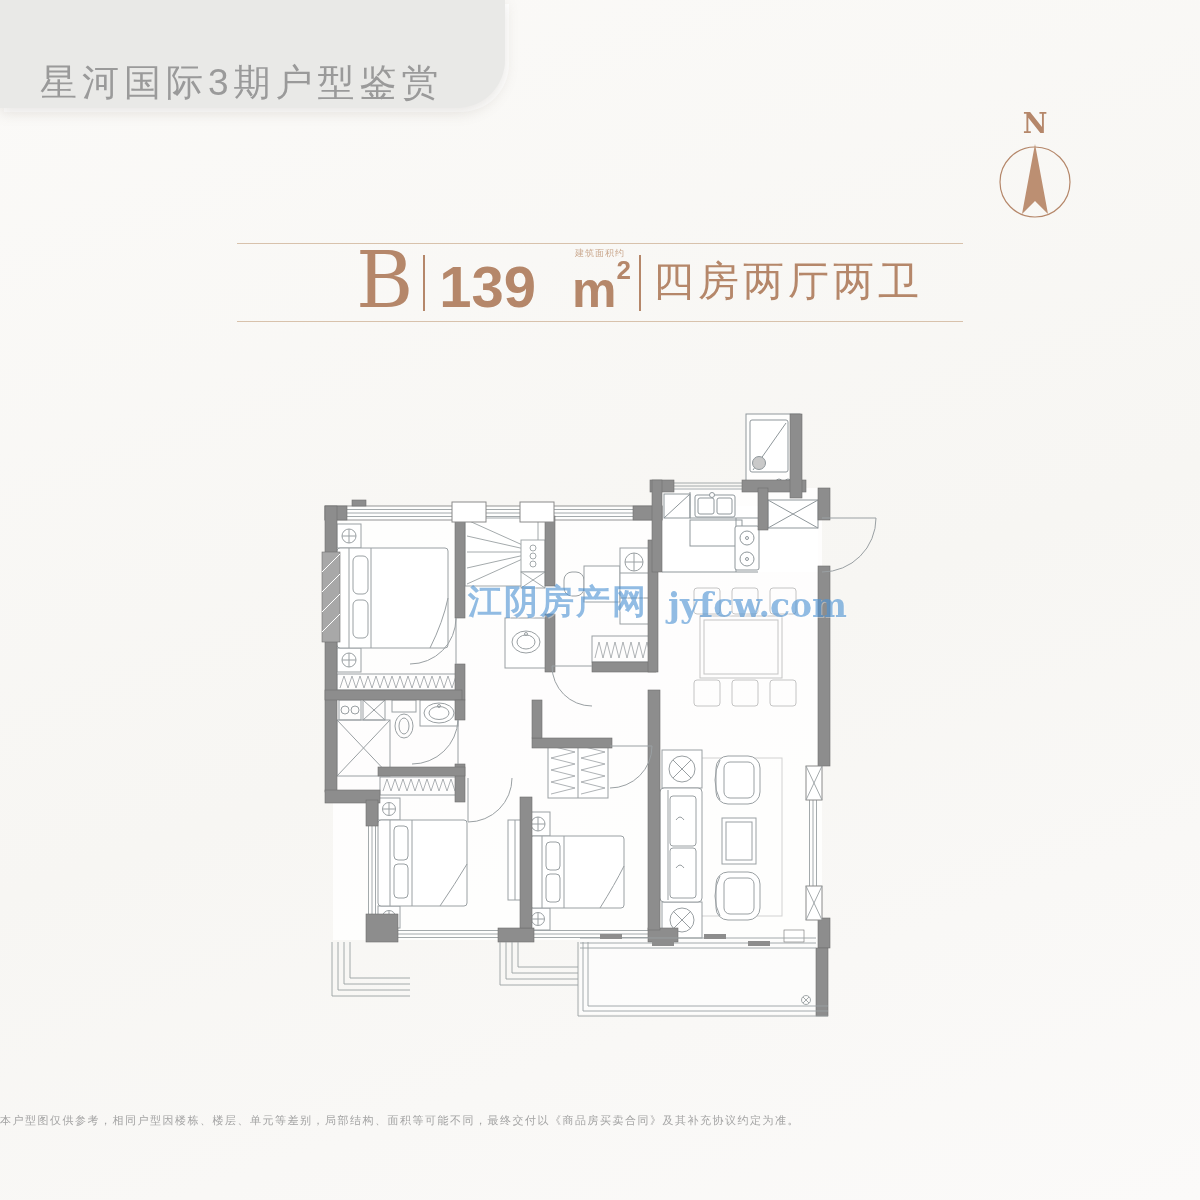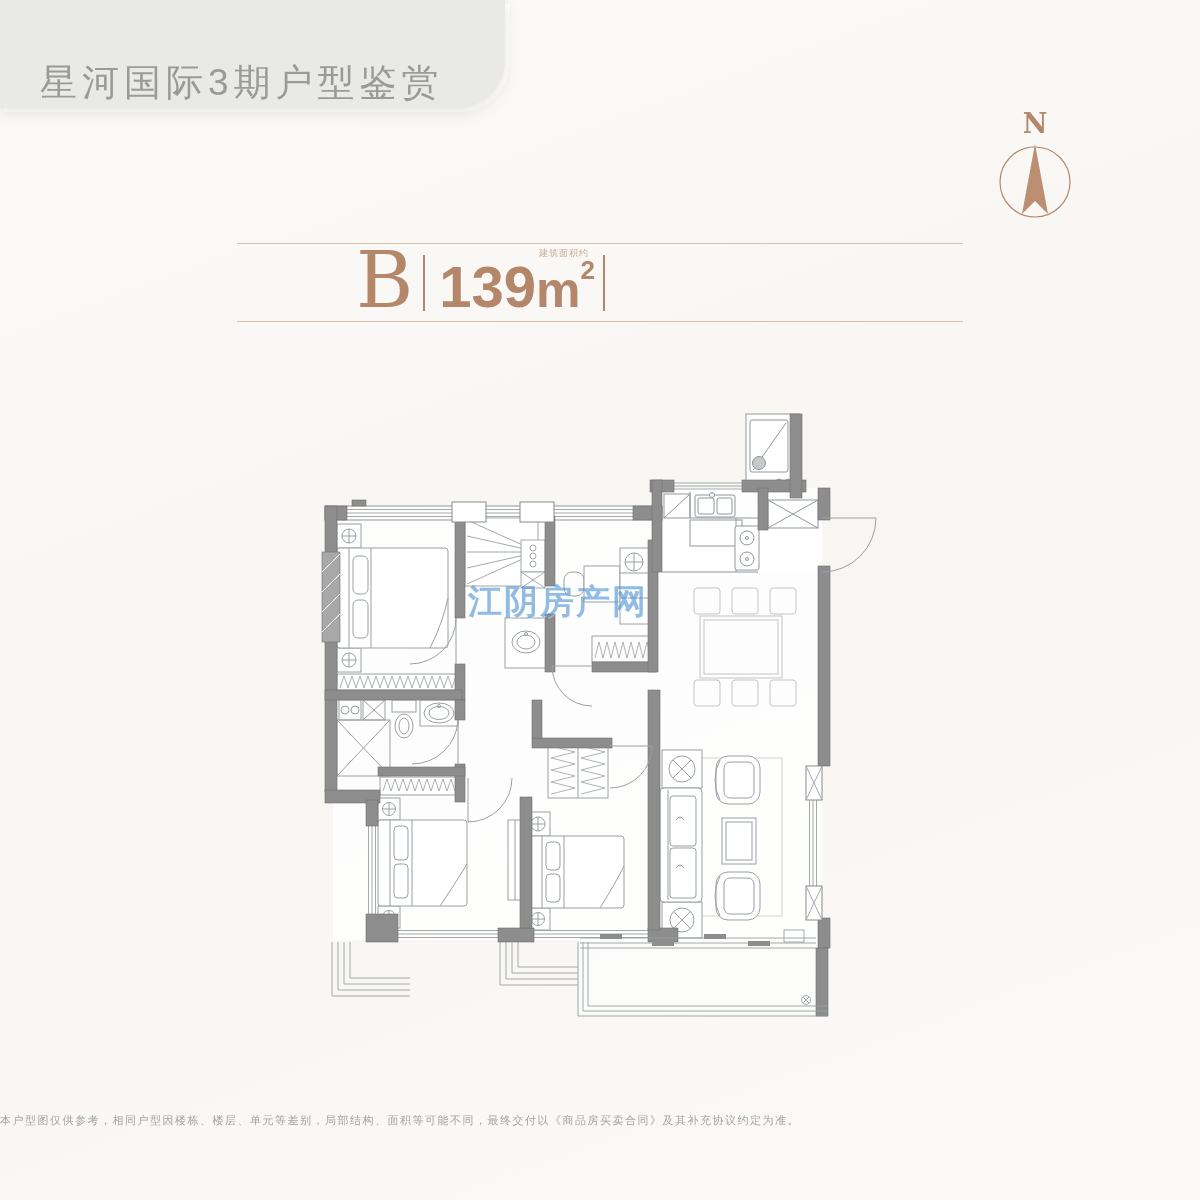--- a/index.html
+++ b/index.html
@@ -22,21 +22,21 @@
   .compass{position:absolute;left:995px;top:110px;width:80px;text-align:center;}
   .compass-n{font-family:"DejaVu Serif",serif;font-size:27px;color:var(--accent);font-weight:700;line-height:1;margin-bottom:3px;}
   .titleblock{
     position:absolute;left:237px;top:243px;width:726px;height:79px;box-sizing:border-box;
     border-top:1px solid var(--accent-light);border-bottom:1px solid var(--accent-light);
     display:flex;align-items:flex-end;padding:0 0 10px 119px;color:var(--accent);
   }
   .b-letter{font-family:"DejaVu Serif",serif;font-size:78px;line-height:.78;font-weight:400;}
   .tsep{width:2px;height:56px;background:var(--accent);align-self:flex-end;margin:0 14px 0 10px;}
   .tsep2{margin:0 12px 0 8px;}
-  .area{display:flex;align-items:flex-end;line-height:.82;}
+  .area{display:flex;align-items:flex-end;line-height:.82;gap:36px;}
   .area .num{font-size:58px;font-weight:700;}
   .unit-wrap{position:relative;padding-top:14px;display:inline-block;}
   .unit-wrap .note{position:absolute;top:-6px;left:3px;font-size:9px;letter-spacing:1px;color:#c9a68b;font-weight:400;white-space:nowrap;}
   .unit-wrap .unit{font-size:50px;font-weight:700;}
   .unit-wrap sup{font-size:26px;font-weight:700;vertical-align:28px;line-height:0;}
   .layout-label{font-size:41px;letter-spacing:4px;font-weight:500;padding-bottom:2px;}
   .plan-svg{position:absolute;left:0;top:0;}
   .watermark{
     position:absolute;left:468px;top:579px;display:flex;gap:20px;align-items:flex-end;
     color:var(--watermark);opacity:.62;font-weight:700;white-space:nowrap;
@@ -65,20 +65,21 @@
 </div>
 
 <div class="titleblock">
   <div class="b-letter">B</div>
   <div class="tsep"></div>
   <div class="area">
     <span class="num">139</span>
       <span class="unit-wrap"><span class="note">建筑面积约</span><span class="unit"><span>m</span><sup>2</sup></span></span>
   </div>
   <div class="tsep tsep2"></div>
+  <div class="layout-label">四房两厅两卫</div>
 </div>
 
 <svg class="plan-svg" width="1200" height="1200" viewBox="0 0 1200 1200">
 
   <g>
     <rect x="333" y="506" width="489" height="434" fill="#ffffff" opacity="0.8"></rect>
     <rect x="652" y="488" width="166" height="84" fill="#ffffff" opacity="0.8"></rect>
     <rect x="746" y="414" width="54" height="74" fill="#ffffff" opacity="0.8"></rect>
     <rect x="580" y="940" width="238" height="74" fill="#ffffff" opacity="0.55"></rect>
   </g>
@@ -320,15 +321,16 @@
     <rect x="748" y="941" width="22" height="5" fill="#8d8d8d" stroke="none"></rect>
     <circle cx="806" cy="1000" r="4.5"></circle>
     <path d="M803,997 L809,1003 M809,997 L803,1003"></path>
     <path d="M332,942 V996 H410 M338,942 V990 H410 M344,942 V984 H410 M350,942 V978 H410"></path>
     <path d="M500,942 V985 H578 M506,942 V979 H578 M512,942 V973 H578 M518,942 V967 H578"></path>
   </g>
 </svg>
 
 <div class="watermark">
   <span class="cn">江阴房产网</span>
+  <span class="en">jyfcw.com</span>
 </div>
 
 <div class="disclaimer">本户型图仅供参考，相同户型因楼栋、楼层、单元等差别，局部结构、面积等可能不同，最终交付以《商品房买卖合同》及其补充协议约定为准。</div>
 
 </body></html>

